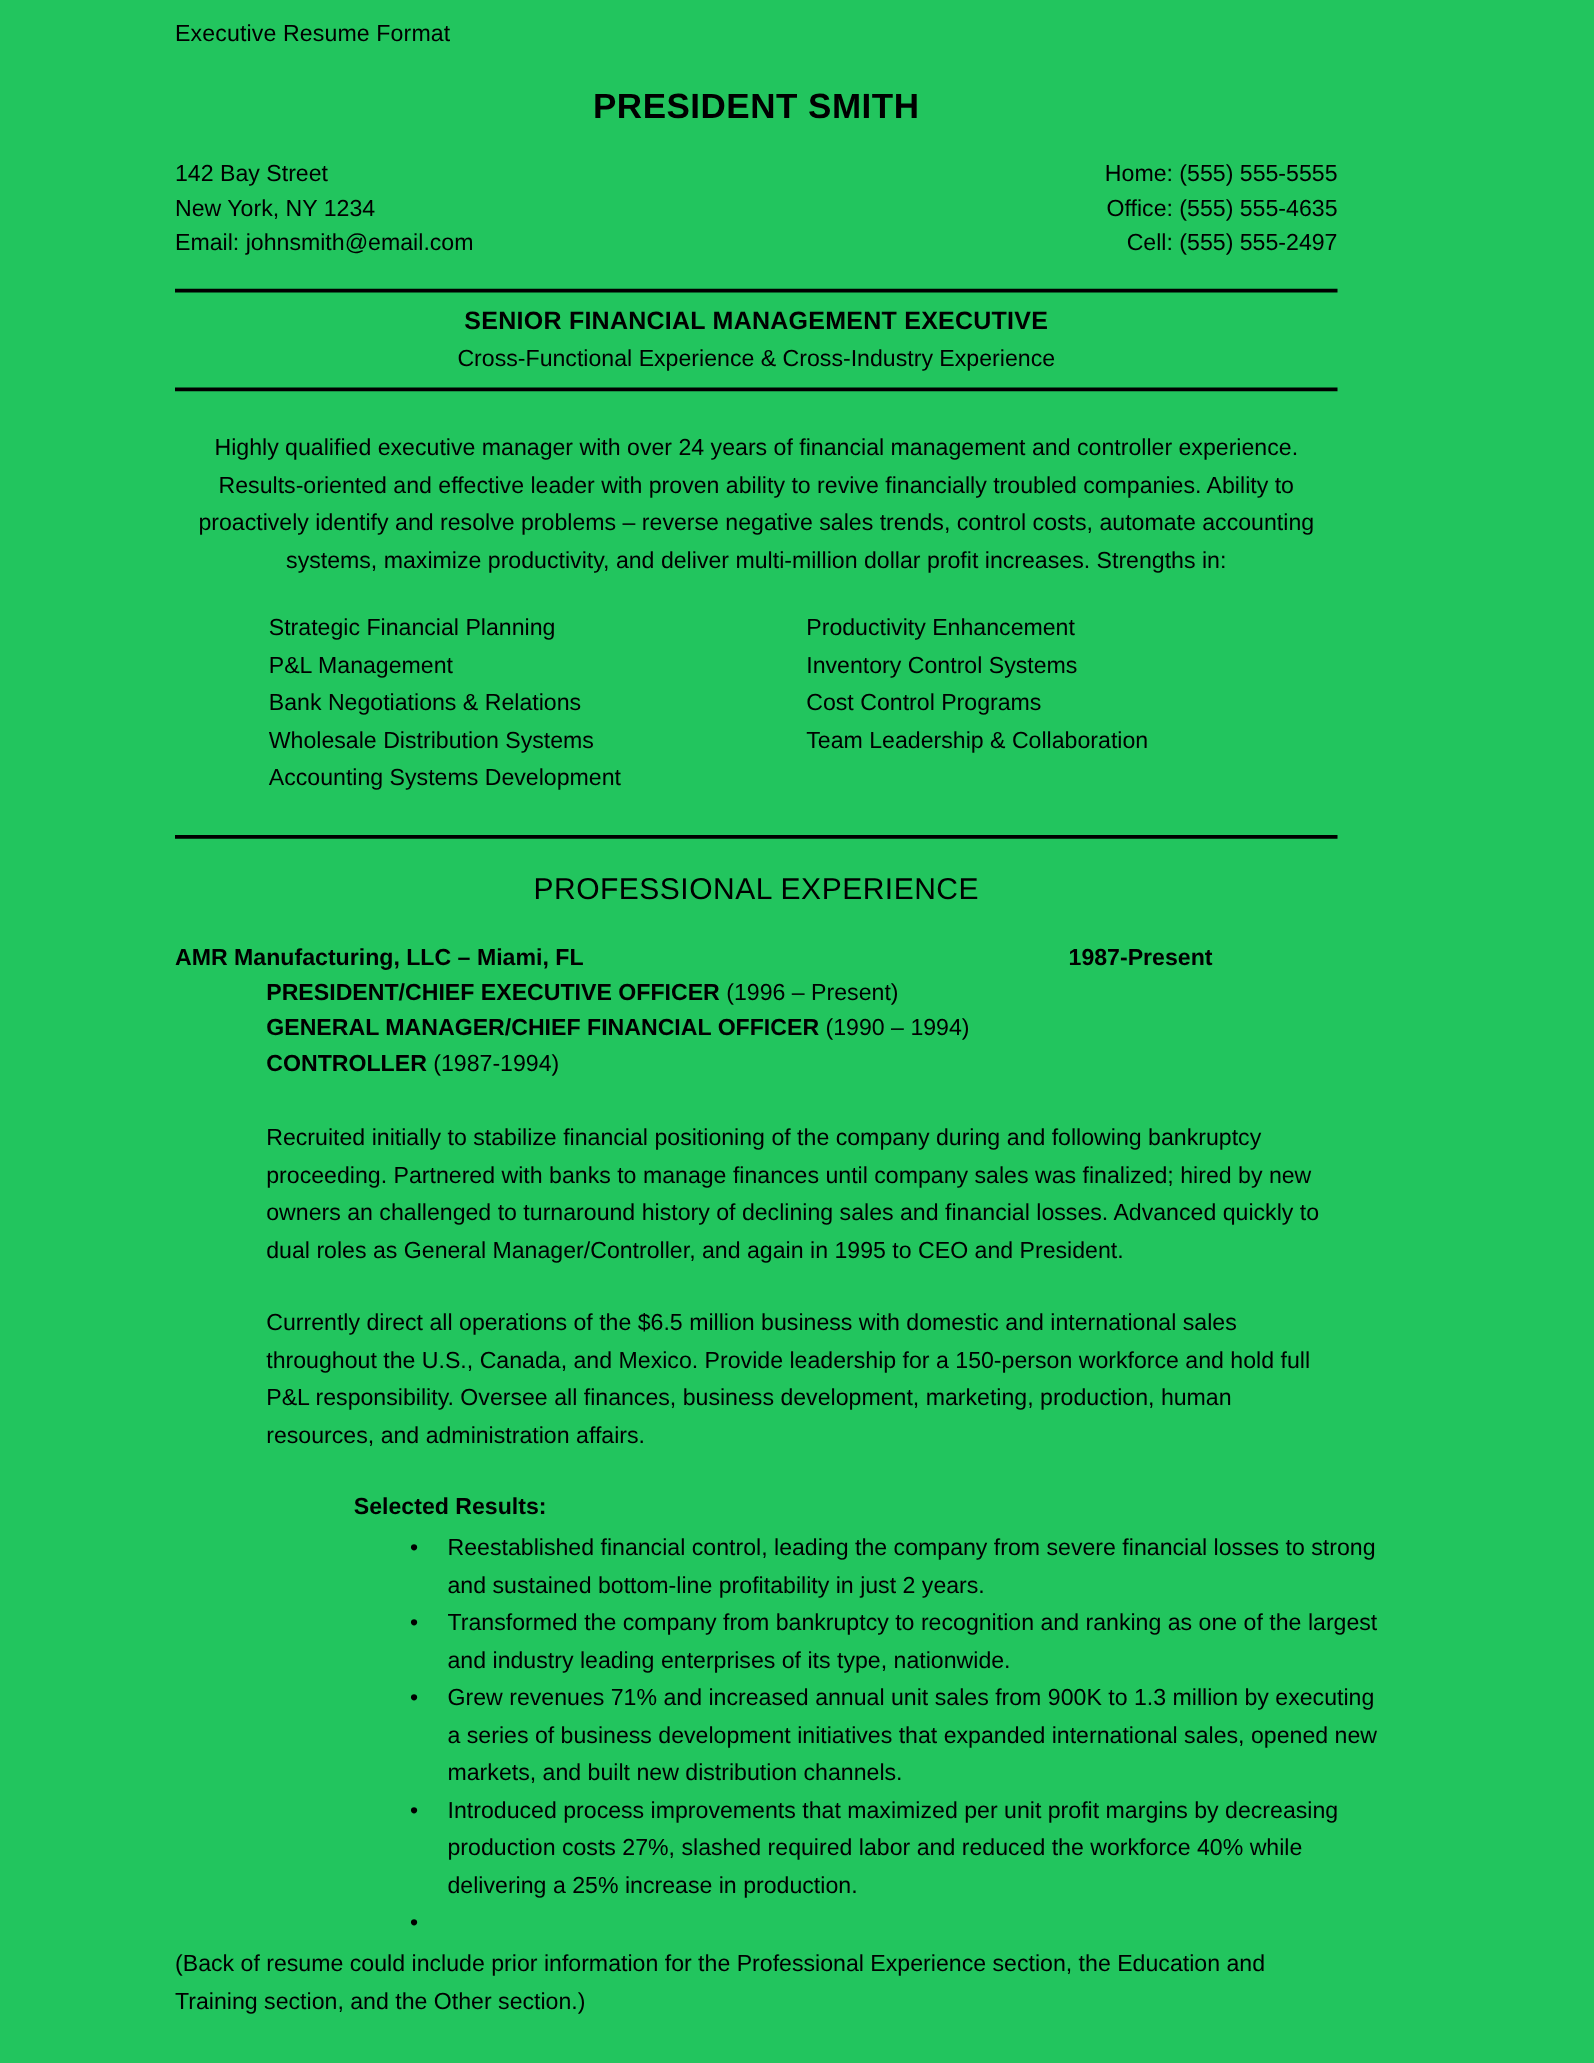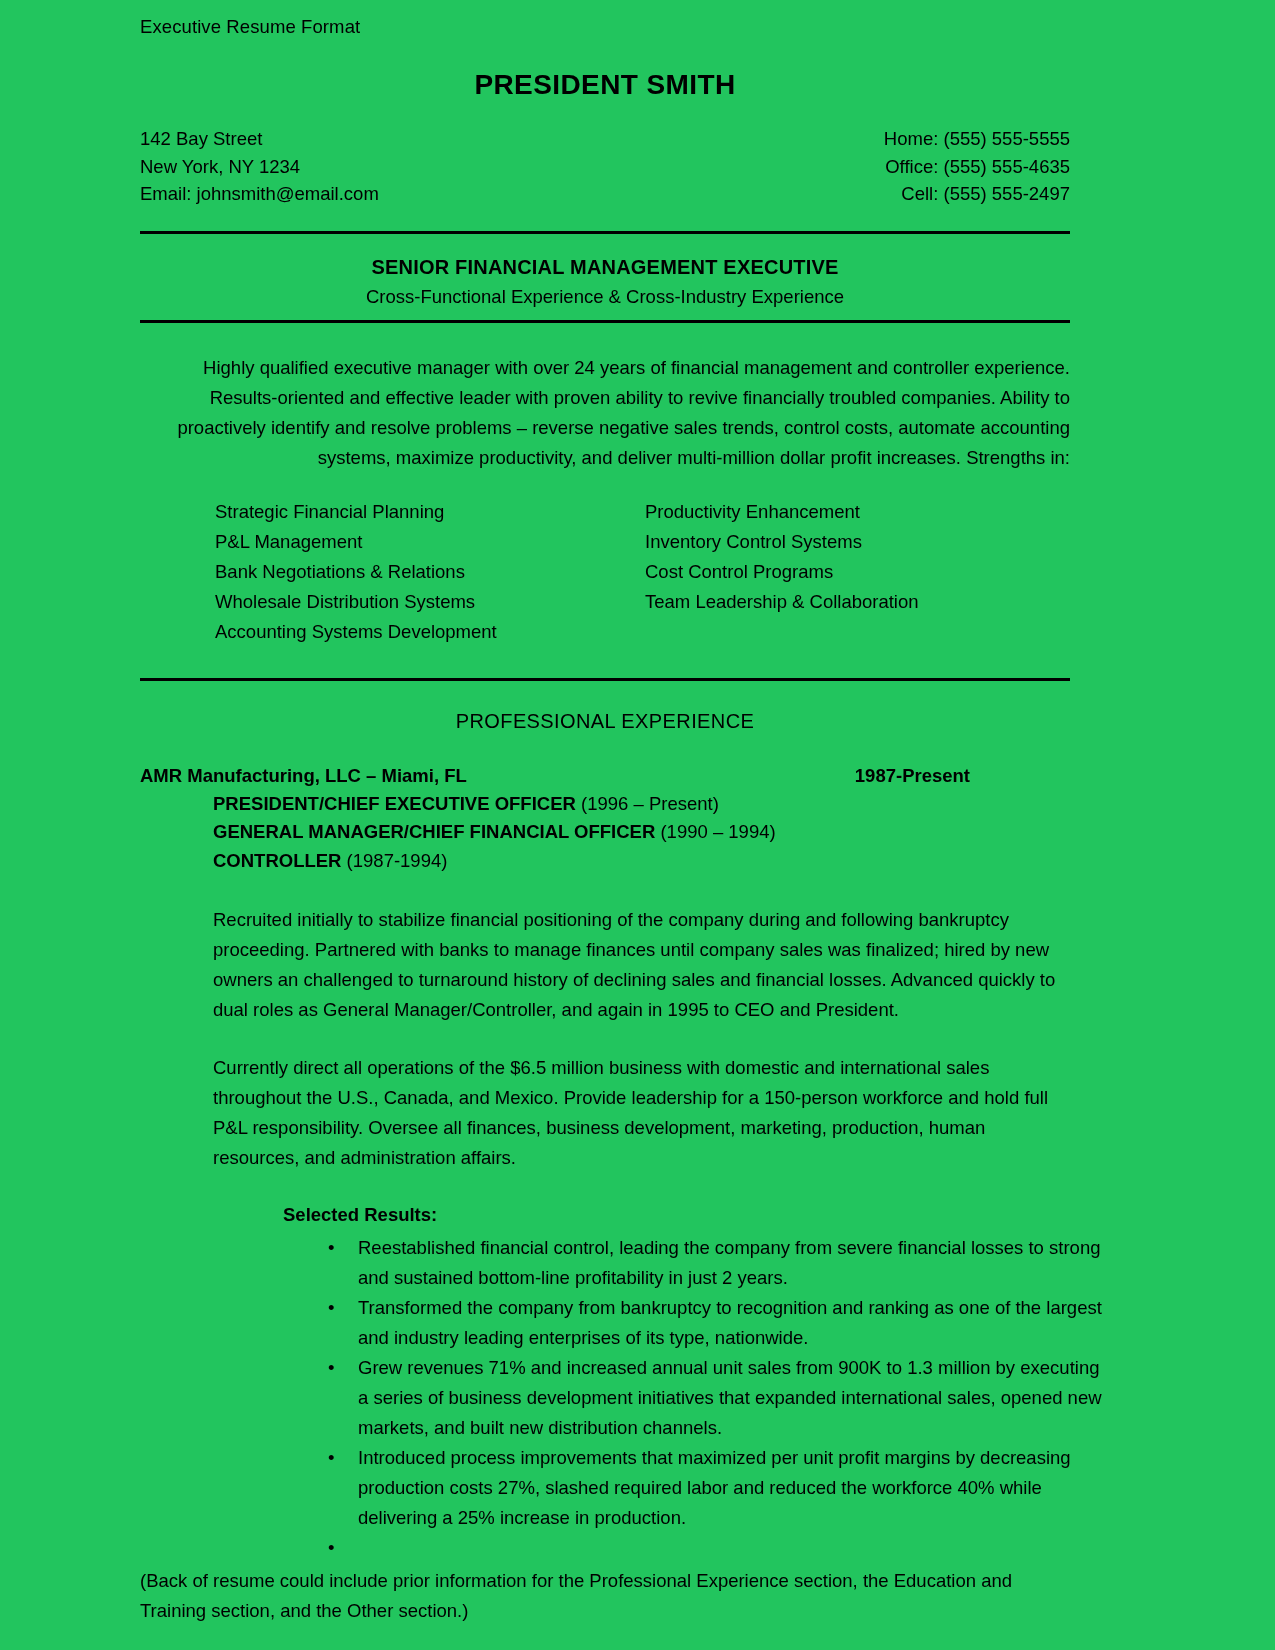--- a/index.html
+++ b/index.html
@@ -71,63 +71,63 @@
     margin: 0;
   }
   .rule.top-title { margin-top: 23px; }
   .rule.under-title { margin-top: 8px; }
   .rule.section { margin-top: 31px; }
 
   
   .headline-block {
     width: 930px;
     text-align: center;
-    padding-top: 20px;
+    padding-top: 10px;
     padding-bottom: 2px;
   }
   .headline {
     font-size: 20px;
     font-weight: bold;
     letter-spacing: 0.2px;
     line-height: 26px;
   }
   .subheadline {
     font-size: 18.5px;
     line-height: 27px;
     margin-top: 3px;
   }
 
   
   .summary {
     width: 930px;
     font-size: 18.5px;
     line-height: 30px;
     margin-top: 30px;
-    text-align: right;
+    text-align: center;
   }
 
   
   .strengths {
     width: 930px;
     margin-top: 24px;
     display: flex;
   }
   .strengths-col {
     font-size: 18.5px;
     line-height: 30px;
   }
   .strengths-col.left { width: 505px; padding-left: 75px; box-sizing: border-box;}
   .strengths-col.right { width: 425px; }
   .strength-item { white-space: nowrap; }
 
   
   .pe-title {
     width: 930px;
     text-align: center;
-    font-size: 20px;
+    font-size: 24px;
     line-height: 27px;
     letter-spacing: 0.4px;
     margin-top: 27px;
   }
 
   .job-header {
     width: 930px;
     display: flex;
     justify-content: space-between;
     margin-top: 27px;

